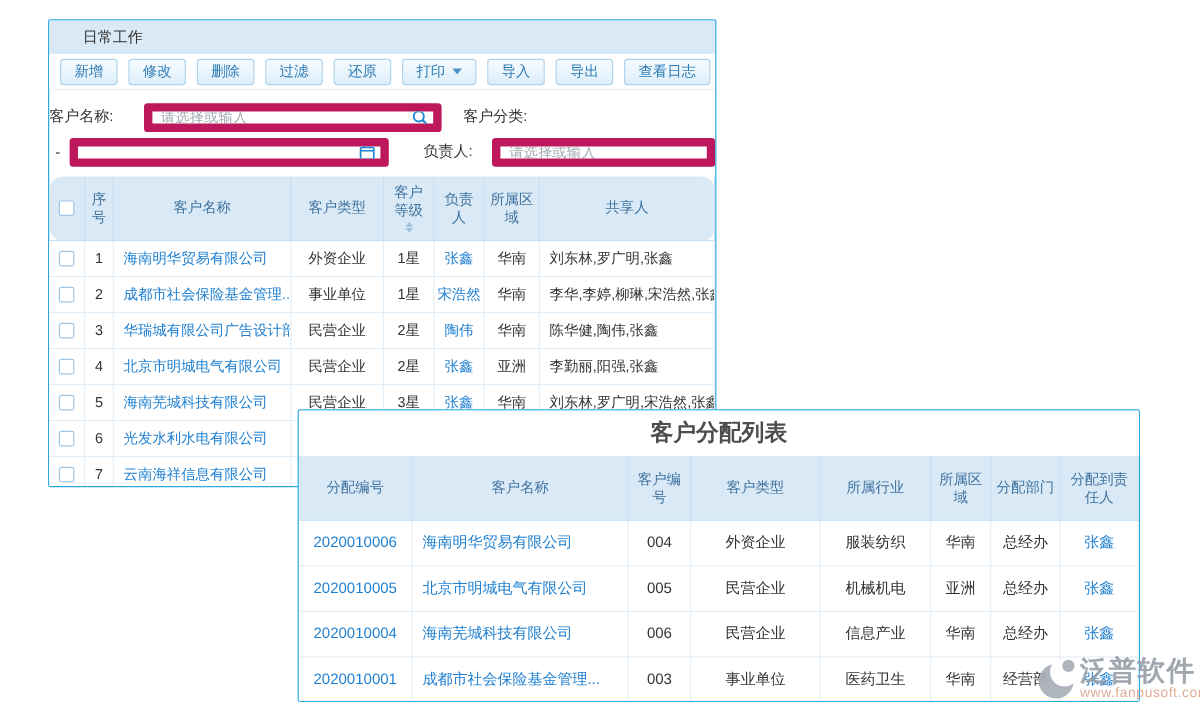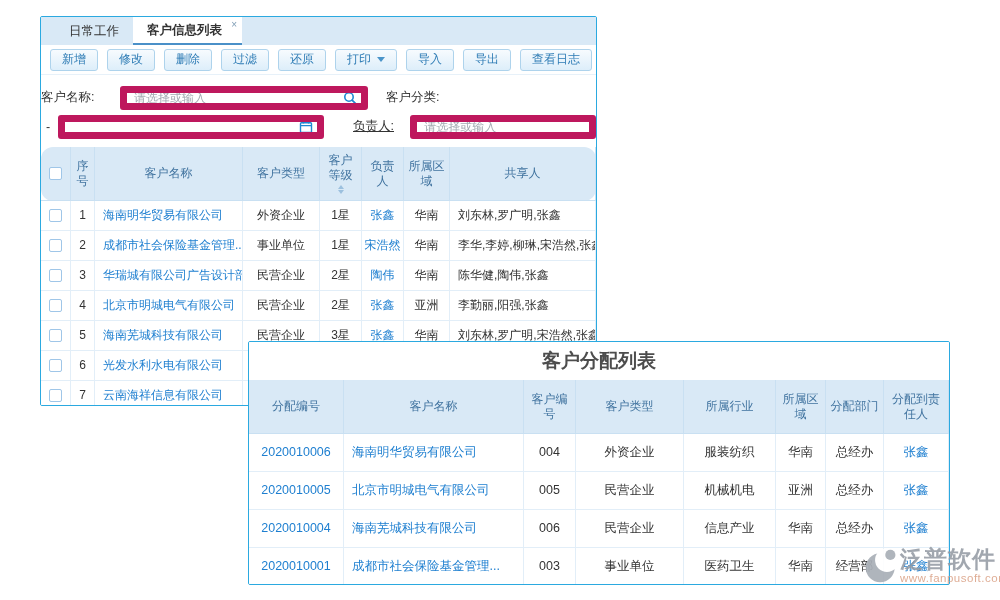--- a/index.html
+++ b/index.html
@@ -79,24 +79,20 @@
 </style>
 </head>
 <body>
 
 <div class="stage">
 
   <div class="panel-bg">
 
     <div class="tabbar">
       <div class="tab">日常工作</div>
-      <div class="tab active">
-        <span>客户信息列表</span>
-        <span class="tab-close">×</span>
-      </div>
     </div>
 
     <div class="toolbar">
       <button class="btn">新增</button>
       <button class="btn">修改</button>
       <button class="btn">删除</button>
       <button class="btn">过滤</button>
       <button class="btn">还原</button>
       <button class="btn">
         <span>打印</span>
@@ -127,21 +123,21 @@
           <input type="text" style="">
           <span class="icon-btn">
             <svg width="14" height="14" viewBox="0 0 14 14">
                 <rect x="1.5" y="2.8" width="11" height="9.7" rx="1" fill="none" stroke="#1e88d2" stroke-width="1.4"></rect>
                 <line x1="1.5" y1="5.6" x2="12.5" y2="5.6" stroke="#1e88d2" stroke-width="1.2"></line>
                 <line x1="4.4" y1="1.2" x2="4.4" y2="3.6" stroke="#1e88d2" stroke-width="1.4"></line>
                 <line x1="9.6" y1="1.2" x2="9.6" y2="3.6" stroke="#1e88d2" stroke-width="1.4"></line>
               </svg>
           </span>
         </span>
-        <span class="f-label" style="width:60px; margin-left:29px;text-decoration:underline;">负责人:</span>
+        <span class="f-label" style="width:60px; margin-left:29px;">负责人:</span>
         <span class="iwrap" style="width:215px; margin-left:6px;">
           <input type="text" placeholder="请选择或输入" style="">
         </span>
       </div>
     </div>
 
     <div>
       <div class="t-head bt-head">
         <div class="t-cell bt-c0">
             <span class="cb"></span>

